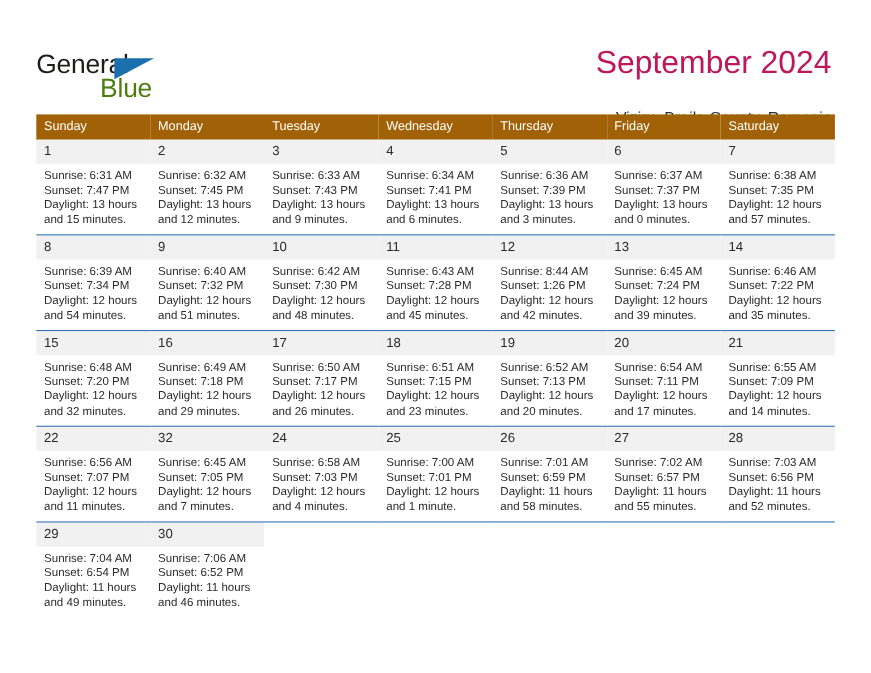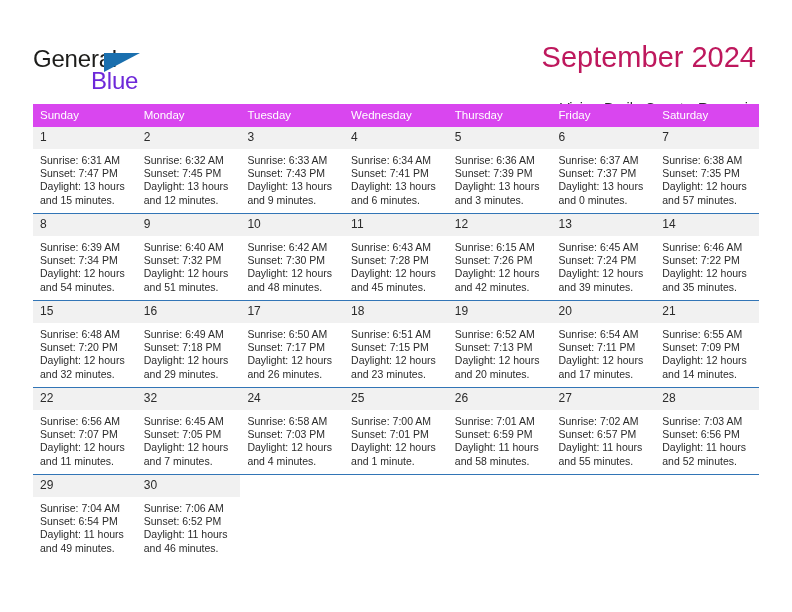--- a/index.html
+++ b/index.html
@@ -44,21 +44,21 @@
     letter-spacing: -0.2px;
     color: #1d1d1b;
     font-family: "Liberation Sans", sans-serif;
   }
   .logo-line2 {
     position: absolute;
     left: 58px;
     top: 22px;
     font-size: 24px;
     letter-spacing: -0.2px;
-    color: #6d28d9;
+    color: #4d7c0f;
     font-family: "Liberation Sans", sans-serif;
   }
   .logo-triangle {
     position: absolute;
     left: 71px;
     top: 8px;
     width: 0;
     height: 0;
     border-left: 36px solid #1a6fae;
     border-bottom: 19px solid transparent;
@@ -93,21 +93,21 @@
     width: 726px;
   }
   table.cal {
     border-collapse: collapse;
     table-layout: fixed;
     width: 726px;
   }
   table.cal col { width: 103.71px; }
 
   thead th {
-    background: #d946ef;
+    background: #a16207;
     color: #ffffff;
     font-size: 11.5px;
     font-weight: normal;
     text-align: left;
     padding: 5px 0 6px 7px;
     height: 11px;
     border: 0;
   }
 
   td.day {
@@ -284,22 +284,22 @@
             <div class="info">
               <div>Sunrise: 6:43 AM</div>
               <div>Sunset: 7:28 PM</div>
               <div>Daylight: 12 hours</div>
               <div>and 45 minutes.</div>
             </div>
           </td>
           <td class="day">
             <div class="daynum">12</div>
             <div class="info">
-              <div>Sunrise: 6:15 AM</div>
-              <div>Sunset: 7:26 PM</div>
+              <div>Sunrise: 8:44 AM</div>
+              <div>Sunset: 1:26 PM</div>
               <div>Daylight: 12 hours</div>
               <div>and 42 minutes.</div>
             </div>
           </td>
           <td class="day">
             <div class="daynum">13</div>
             <div class="info">
               <div>Sunrise: 6:45 AM</div>
               <div>Sunset: 7:24 PM</div>
               <div>Daylight: 12 hours</div>

